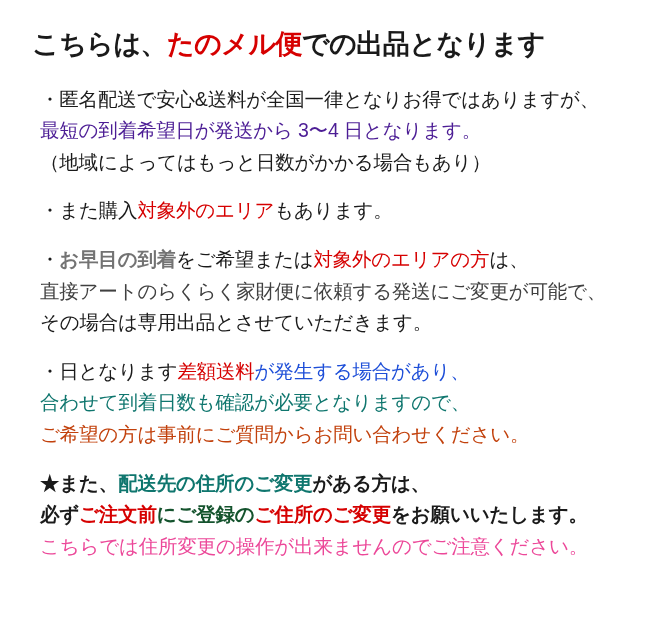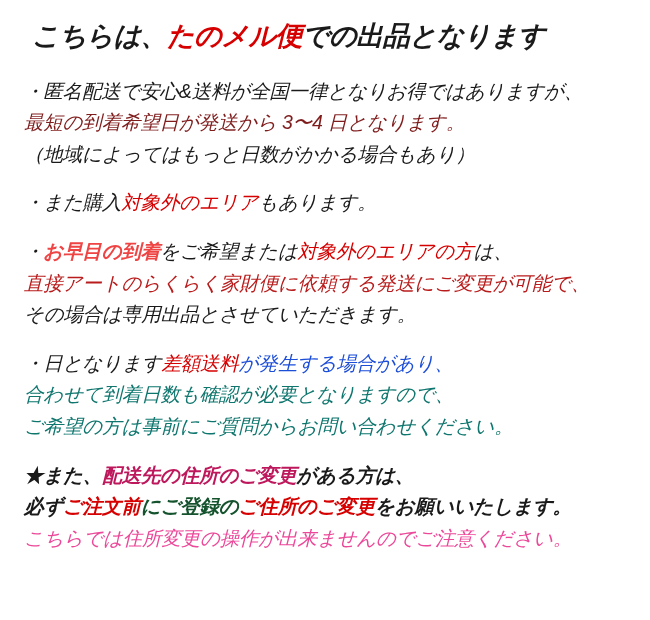--- a/index.html
+++ b/index.html
@@ -12,22 +12,21 @@
     background: #ffffff;
     font-family: "Liberation Sans", sans-serif;
     color: #1a1a1a;
     overflow: hidden;
   }
   .page {
     position: relative;
     width: 650px;
     height: 452px;
     box-sizing: border-box;
-    padding: 16px 22px 0 24px;
-    font-style: italic;
+    padding: 24px 22px 0 24px;
   }
   .title {
     font-size: 27px;
     font-weight: bold;
     letter-spacing: -0.5px;
     line-height: 1.25;
     margin: 4px 0 22px 8px;
     white-space: nowrap;
   }
   .red {
@@ -38,50 +37,51 @@
   }
   .block {
     margin-bottom: 17px;
   }
   .line {
     font-size: 19.5px;
     line-height: 1.62;
     letter-spacing: -0.2px;
     white-space: nowrap;
     font-weight: normal;
+    margin-left: 16px;
   }
 </style>
 </head>
 <body>
 
 <div class="page">
 
   <div class="title">
     <span class="black">こちらは、</span><span class="red">たのメル便</span><span class="black">での出品となります</span>
   </div>
 
   <div id="blocks-container">
       <div class="block">
         <div class="line"><span style="color: rgb(26, 26, 26);">・匿名配送で安心&amp;送料が全国一律となりお得ではありますが、</span></div>
-        <div class="line"><span style="color: #7f1d1d;">最短の到着希望日が発送から 3〜4 日となります。</span></div>
+        <div class="line"><span style="color: #4c1d95;">最短の到着希望日が発送から 3〜4 日となります。</span></div>
         <div class="line"><span style="color: rgb(26, 26, 26);">（地域によってはもっと日数がかかる場合もあり）</span></div>
       </div>
       <div class="block">
         <div class="line"><span style="color: rgb(26, 26, 26);">・また購入</span><span style="color: rgb(214, 0, 0);">対象外のエリア</span><span style="color: rgb(26, 26, 26);">もあります。</span></div>
       </div>
       <div class="block">
-        <div class="line"><span style="color: rgb(26, 26, 26);">・</span><span style="color: #ef4444; font-weight: bold;">お早目の到着</span><span style="color: rgb(26, 26, 26);">をご希望または</span><span style="color: rgb(214, 0, 0);">対象外のエリアの方</span><span style="color: rgb(26, 26, 26);">は、</span></div>
-        <div class="line"><span style="color: #b91c1c;">直接アートのらくらく家財便に依頼する発送にご変更が可能で、</span></div>
+        <div class="line"><span style="color: rgb(26, 26, 26);">・</span><span style="color: #737373; font-weight: bold;">お早目の到着</span><span style="color: rgb(26, 26, 26);">をご希望または</span><span style="color: rgb(214, 0, 0);">対象外のエリアの方</span><span style="color: rgb(26, 26, 26);">は、</span></div>
+        <div class="line"><span style="color: #404040;">直接アートのらくらく家財便に依頼する発送にご変更が可能で、</span></div>
         <div class="line"><span style="color: rgb(26, 26, 26);">その場合は専用出品とさせていただきます。</span></div>
       </div>
       <div class="block">
         <div class="line"><span style="color: rgb(26, 26, 26);">・日となります</span><span style="color: rgb(214, 0, 0);">差額送料</span><span style="color: #1d4ed8;">が発生する場合があり、</span></div>
         <div class="line"><span style="color: #0f766e;">合わせて到着日数も確認が必要となりますので、</span></div>
-        <div class="line"><span style="color: #0f766e;">ご希望の方は事前にご質問からお問い合わせください。</span></div>
+        <div class="line"><span style="color: #c2410c;">ご希望の方は事前にご質問からお問い合わせください。</span></div>
       </div>
       <div class="block">
-        <div class="line"><span style="color: rgb(26, 26, 26); font-weight: bold;">★また、</span><span style="color: #be185d; font-weight: bold;">配送先の住所のご変更</span><span style="color: rgb(26, 26, 26); font-weight: bold;">がある方は、</span></div>
+        <div class="line"><span style="color: rgb(26, 26, 26); font-weight: bold;">★また、</span><span style="color: #0f766e; font-weight: bold;">配送先の住所のご変更</span><span style="color: rgb(26, 26, 26); font-weight: bold;">がある方は、</span></div>
         <div class="line"><span style="color: rgb(26, 26, 26); font-weight: bold;">必ず</span><span style="color: rgb(214, 0, 0); font-weight: bold;">ご注文前</span><span style="color: #14532d; font-weight: bold;">にご登録の</span><span style="color: rgb(214, 0, 0); font-weight: bold;">ご住所のご変更</span><span style="color: rgb(26, 26, 26); font-weight: bold;">をお願いいたします。</span></div>
         <div class="line"><span style="color: #ec4899;">こちらでは住所変更の操作が出来ませんのでご注意ください。</span></div>
       </div>
     </div>
 
 </div>
 
 </body></html>

